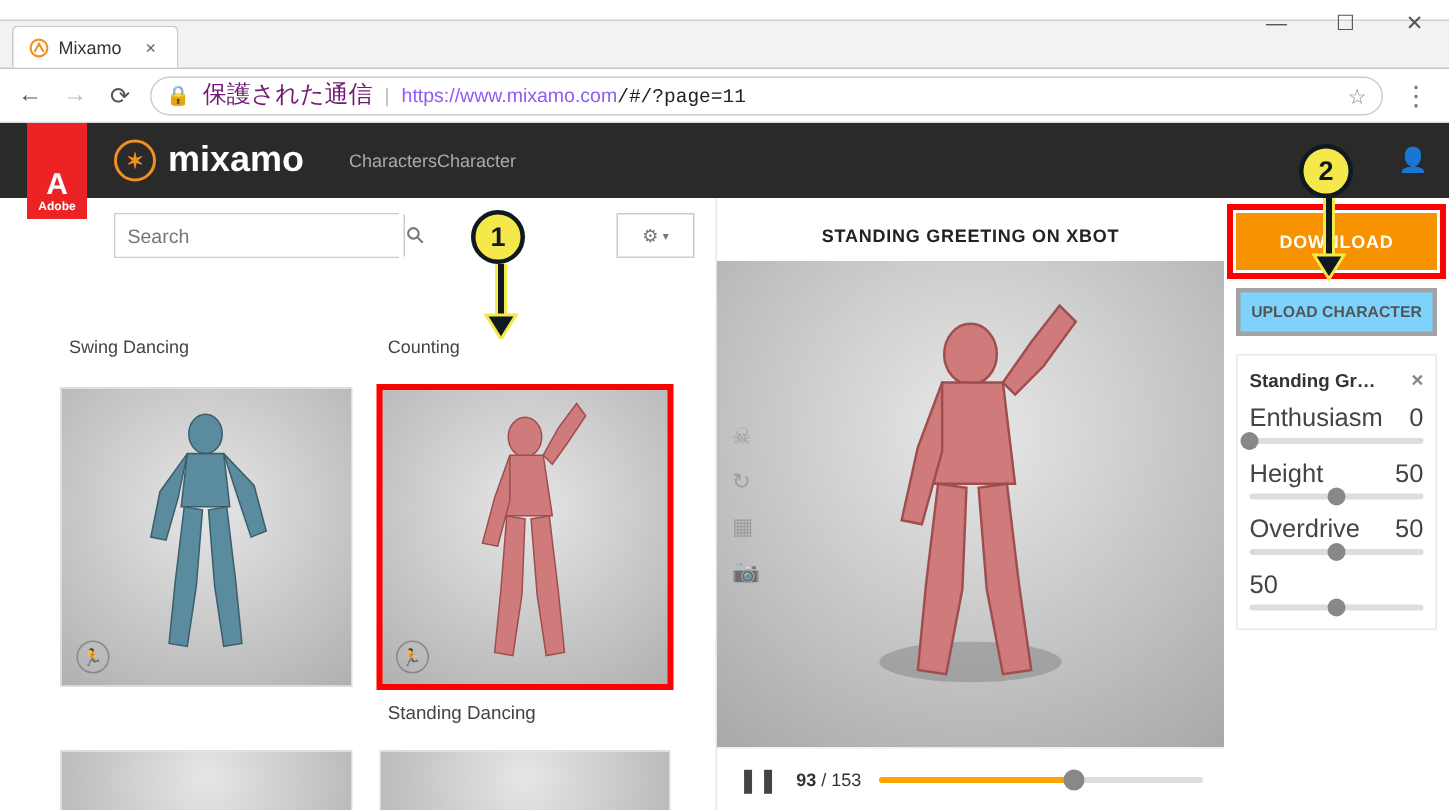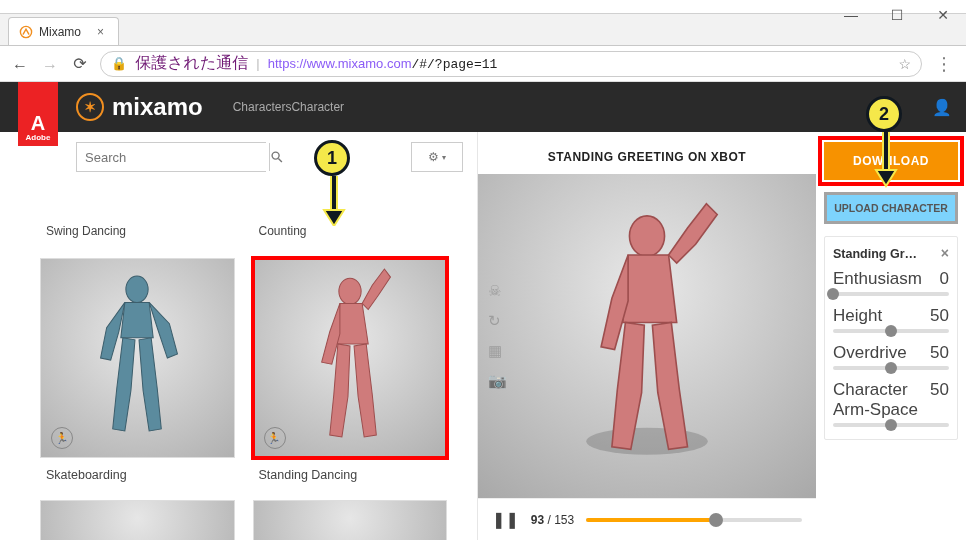--- a/index.html
+++ b/index.html
@@ -197,21 +197,20 @@
                   <ellipse cx="60" cy="22" rx="11" ry="13"></ellipse>
                   <path d="M48 35 L72 35 L76 70 L44 70 Z"></path>
                   <path d="M48 35 L30 60 L24 90 L34 92 L42 64 Z"></path>
                   <path d="M72 35 L92 56 L100 86 L90 90 L80 60 Z"></path>
                   <path d="M46 70 L40 120 L36 160 L48 162 L54 122 L58 72 Z"></path>
                   <path d="M62 72 L66 122 L72 162 L84 160 L80 120 L74 70 Z"></path>
                 </g>
               </svg>
               <div class="mini-run">🏃</div>
             </div>
-            <div class="card-label">Skateboarding</div>
           </div>
 
           <div class="card">
             <div class="thumb sel">
               <svg class="figure" viewBox="0 0 120 180">
                 <g fill="#cf7b7b" stroke="#9d4e4e" stroke-width="1">
                   <ellipse cx="60" cy="24" rx="11" ry="13"></ellipse>
                   <path d="M50 36 L72 36 L78 76 L46 76 Z"></path>
                   <path d="M50 36 L40 64 L32 94 L42 96 L50 66 Z"></path>
                   <path d="M72 36 L82 18 L94 2 L100 10 L88 28 L78 42 Z"></path>
@@ -304,21 +303,20 @@
               <div class="param-row">
                 <span>Overdrive</span>
                 <span>50</span>
               </div>
               <div class="slider">
                 <div class="slider-thumb" style="left:50%"></div>
               </div>
             </div>
             <div class="param">
               <div class="param-row">
-                <span>Character Arm-Space</span>
                 <span>50</span>
               </div>
               <div class="slider">
                 <div class="slider-thumb" style="left:50%"></div>
               </div>
             </div>
           </div>
       </div>
     </div>
   </div>

